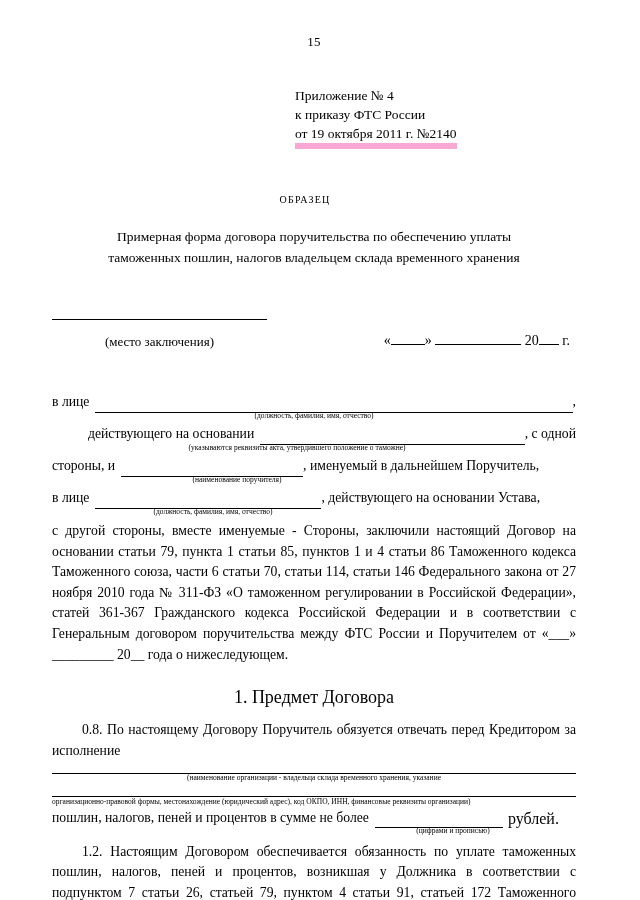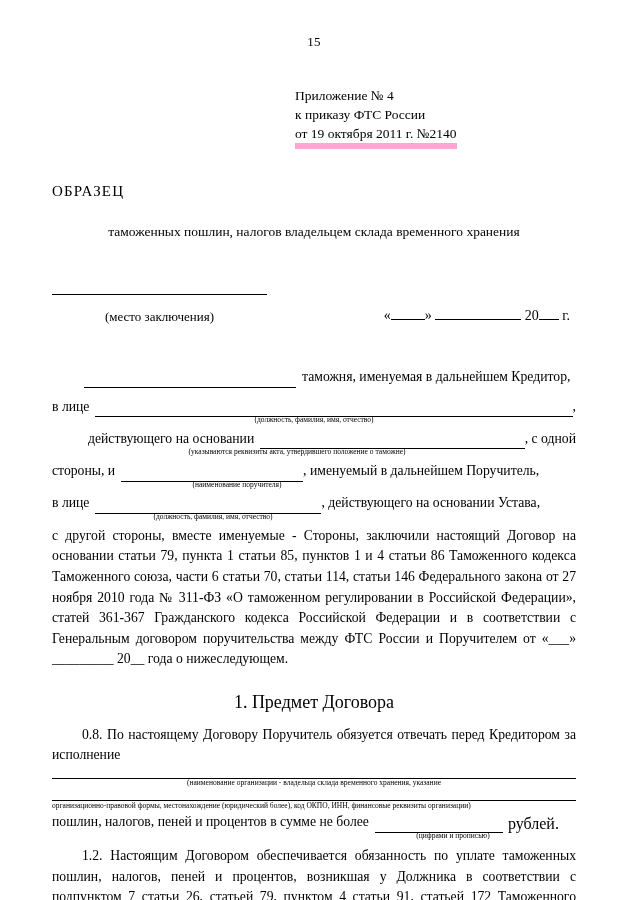--- a/index.html
+++ b/index.html
@@ -33,24 +33,24 @@
     margin-left: 243px;
     font-size: 13.5px;
     line-height: 1.42;
   }
   .header-block .line-u {
     display: inline-block;
     border-bottom: 6px solid #f9a8d4;
     padding-bottom: 0px;
   }
   .obrazec {
-    margin-top: 34px;
-    text-align: left;
+    margin-top: 45px;
+    text-align: center;
     padding-right: 18px;
-    font-size: 15px;
+    font-size: 10px;
     letter-spacing: 1.2px;
   }
   .form-title {
     margin-top: 22px;
     text-align: center;
     font-size: 13.5px;
     line-height: 1.5;
     padding: 0 6px;
   }
   .place-date-row {
@@ -144,42 +144,39 @@
 
   <div class="header-block">
     <div>Приложение № 4</div>
     <div>к приказу ФТС России</div>
     <div class="line-u">от 19 октября 2011 г. №2140</div>
   </div>
 
   <div class="obrazec">ОБРАЗЕЦ</div>
 
   <div class="form-title">
+    <div>Примерная форма договора поручительства по обеспечению уплаты</div>
     <div>таможенных пошлин, налогов владельцем склада временного хранения</div>
   </div>
 
   <div class="place-date-row">
     <div class="place-col">
       <div class="fill-line"></div>
       <div class="hint">(место заключения)</div>
     </div>
     <div class="date-col">
       <span>«</span><span class="u-space" style="width:34px"></span><span>»</span>
       <span class="u-space" style="width:86px"></span>
       <span>20</span><span class="u-space" style="width:20px"></span>
       <span>г.</span>
     </div>
   </div>
 
   <div class="body-text" style="margin-top:42px;">
 
-    <div class="row-flexend">
-      <span class="inline-blank" style="width:212px; margin-left:32px;"></span>
-      <span style="padding-left:6px;">таможня, именуемая в дальнейшем Кредитор,</span>
-    </div>
 
     <div style="margin-top:9px;">
       <div class="row-flexend">
         <span>в лице</span>
         <span class="inline-blank grow" style="margin-left:6px;"></span>
         <span>,</span>
       </div>
       <div class="sub-hint">(должность, фамилия, имя, отчество)</div>
     </div>
 
@@ -213,21 +210,21 @@
     <div class="justified" style="margin-top:7px;">с другой стороны, вместе именуемые - Стороны, заключили настоящий Договор на основании статьи 79, пункта 1 статьи 85, пунктов 1 и 4 статьи 86 Таможенного кодекса Таможенного союза, части 6 статьи 70, статьи 114, статьи 146 Федерального закона от 27 ноября 2010 года № 311-ФЗ «О таможенном регулировании в Российской Федерации», статей 361-367 Гражданского кодекса Российской Федерации и в соответствии с Генеральным договором поручительства между ФТС России и Поручителем от «___» _________ 20__ года о нижеследующем.</div>
   </div>
 
   <div class="section-title">1. Предмет Договора</div>
 
   <div class="justified indent" style="margin-top:12px;">0.8. По настоящему Договору Поручитель обязуется отвечать перед Кредитором за исполнение</div>
 
   <div class="full-line"></div>
   <div class="center-hint">(наименование организации - владельца склада временного хранения, указание</div>
   <div class="full-line" style="margin-top:1px;"></div>
-  <div class="tiny-left">организационно-правовой формы, местонахождение (юридический более), код ОКПО, ИНН, финансовые реквизиты организации)</div>
+  <div class="tiny-left">организационно-правовой формы, местонахождение (юридический адрес), код ОКПО, ИНН, финансовые реквизиты организации)</div>
 
 
   <div style="margin-top:2px;">
     <div class="row-flexend">
       <span class="justified">пошлин, налогов, пеней и процентов в сумме не более</span>
       <span class="inline-blank" style="width:128px; margin-left:6px;"></span>
       <span style="padding-left:5px;">рублей.</span>
     </div>
     <div class="sub-hint" style="width:170px; margin-left:316px;">(цифрами и прописью)</div>
   </div>

